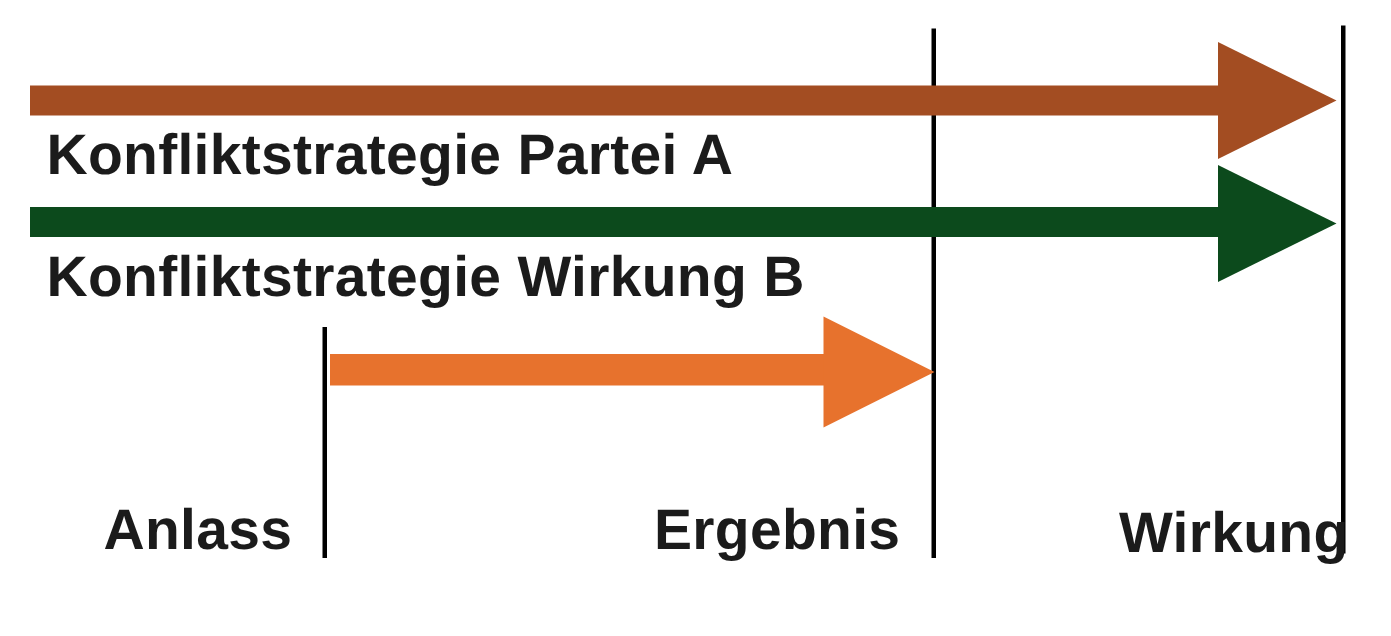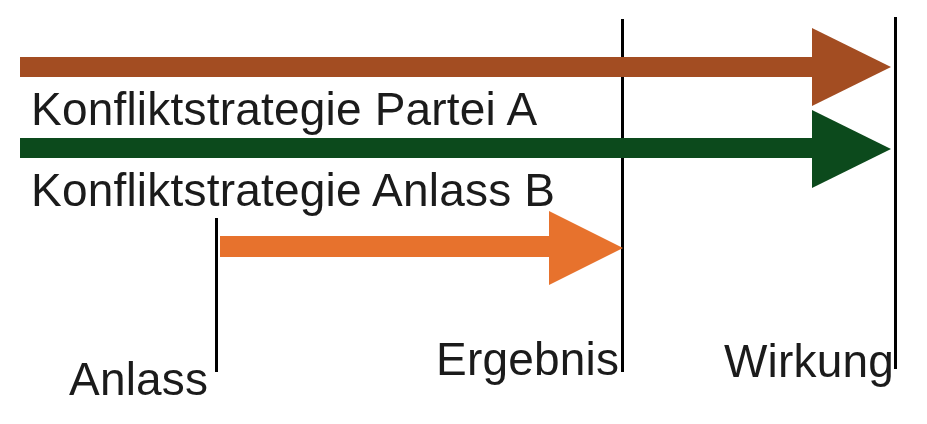--- a/index.html
+++ b/index.html
@@ -44,49 +44,49 @@
   .head-v {
     left: 549px; top: 211px;
     border-top: 37px solid transparent;
     border-bottom: 37px solid transparent;
     border-left: 74px solid var(--arrow-verfahren);
   }
 
   .lbl {
     position: absolute;
     color: var(--text, #1b1b1b);
-    font-size: 46px;
-    font-weight: 400;
+    font-size: 38px;
+    font-weight: 700;
     line-height: 1.05;
     white-space: nowrap;
     letter-spacing: 0.2px;
   }
   .lbl-a        { left: 31px;  top: 85px;  }
   .lbl-b        { left: 31px;  top: 166px; }
   .lbl-verfahren{ left: 354px; top: 266px; }
-  .lbl-anlass   { left: 69px;  top: 335px; margin-top: 20px; }
+  .lbl-anlass   { left: 69px;  top: 335px; }
   .lbl-ergebnis { left: 436px; top: 335px; }
-  .lbl-wirkung  { left: 724px; top: 337px; text-align: center; }
+  .lbl-wirkung  { left: 746px; top: 337px; text-align: center; }
 </style>
 </head>
 <body>
 
 <div class="diagram">
 
   <div class="vline vline-anlass"></div>
   <div class="vline vline-ergebnis"></div>
   <div class="vline vline-wirkung"></div>
 
   <div class="shaft shaft-a"></div>
   <div class="head head-a"></div>
   <div class="lbl lbl-a">Konfliktstrategie Partei A</div>
 
   <div class="shaft shaft-b"></div>
   <div class="head head-b"></div>
-  <div class="lbl lbl-b">Konfliktstrategie Anlass B</div>
+  <div class="lbl lbl-b">Konfliktstrategie Wirkung B</div>
 
   <div class="shaft shaft-v"></div>
   <div class="head head-v"></div>
 
   <div class="lbl lbl-anlass">Anlass</div>
   <div class="lbl lbl-ergebnis">Ergebnis</div>
   <div class="lbl lbl-wirkung">Wirkung</div>
 
 </div>
 

